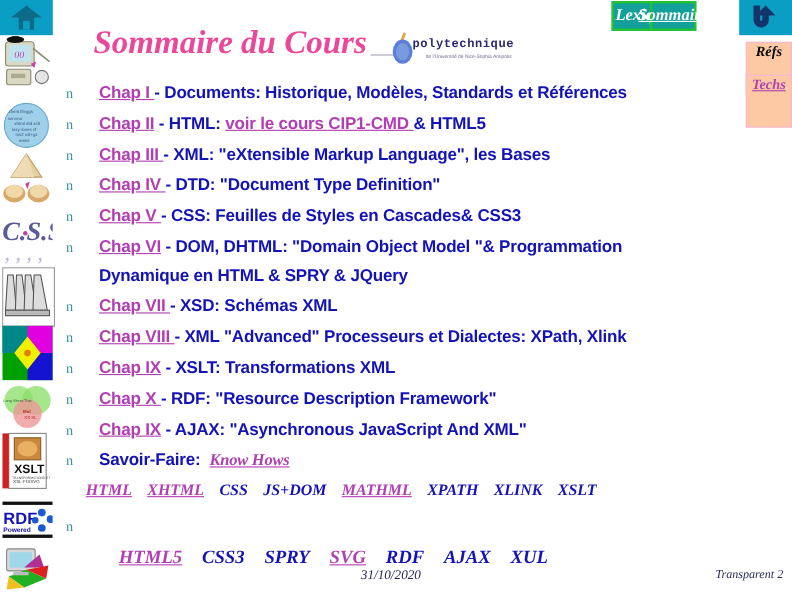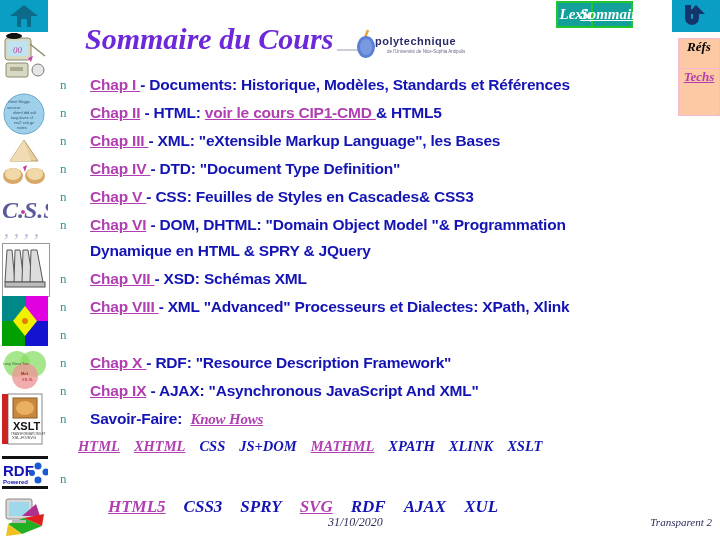--- a/index.html
+++ b/index.html
@@ -41,28 +41,28 @@
   }
   #btn-refs{top:38px;color:#000000;}
   #btn-techs{top:68px;}
   #btn-techs span{color:#b13fb1;text-decoration:underline;}
 
   
   #page-title{
     position:absolute;left:85px;top:22px;
     font-family:"Liberation Serif", serif;
     font-weight:bold;font-style:italic;
-    font-size:30px;color:#6d28d9;white-space:nowrap;
+    font-size:30px;color:#ec4899;white-space:nowrap;
   }
   #polytech-logo{
     position:absolute;left:333px;top:28px;width:122px;height:36px;
   }
   #polytech-logo .pl-txt{
     position:absolute;left:42px;top:7px;
-    font-family:Liberation Sans, sans-serif;
+    font-family:Liberation Mono, monospace;
     font-weight:bold;font-size:11px;color:#2b2b6b;letter-spacing:.5px;
   }
   #polytech-logo .pl-sub{
     position:absolute;left:54px;top:21px;
     font-size:4.5px;color:#6b6b8b;white-space:nowrap;
   }
 
   
   #sidebar{
     position:absolute;left:0;top:32px;width:50px;height:456px;
@@ -330,20 +330,21 @@
     <span class="chap-text"><span class="lnk">Chap VII </span><span>- XSD: Schémas XML</span></span>
   </div>
 
   <div class="chap-row">
     <span class="bullet">n</span>
     <span class="chap-text"><span class="lnk">Chap VIII </span><span>- XML "Advanced" Processeurs et Dialectes: XPath, Xlink</span></span>
   </div>
 
   <div class="chap-row">
     <span class="bullet">n</span>
+    <span class="chap-text"><span class="lnk">Chap IX</span><span> - XSLT: Transformations XML</span></span>
   </div>
 
   <div class="chap-row">
     <span class="bullet">n</span>
     <span class="chap-text"><span class="lnk">Chap X </span><span>- RDF: "Resource Description Framework"</span></span>
   </div>
 
   <div class="chap-row">
     <span class="bullet">n</span>
     <span class="chap-text"><span class="lnk">Chap IX</span><span> - AJAX: "Asynchronous JavaScript And XML"</span></span>

